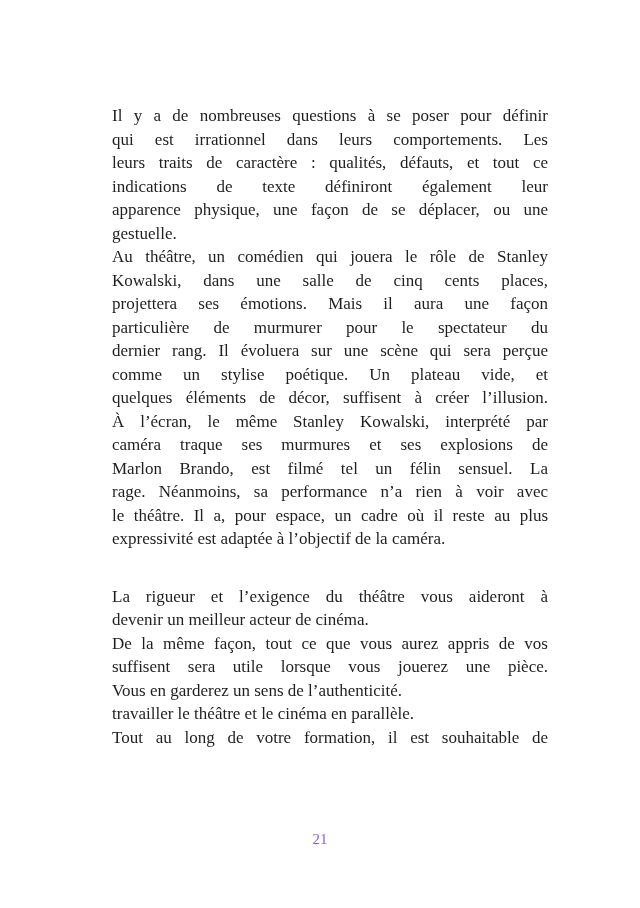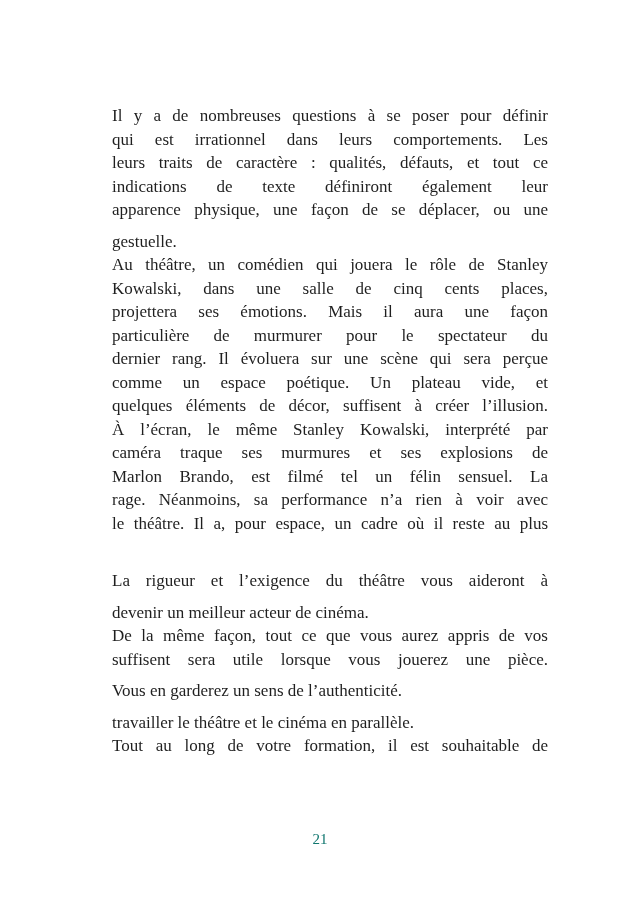--- a/index.html
+++ b/index.html
@@ -29,30 +29,29 @@
   .line {
     height: 23.5px;
     overflow: visible;
   }
   .line.justified {
     text-align: justify;
     text-align-last: justify;
   }
   .line.left {
     text-align: left;
-    margin-top: 8px;
   }
   .page-number {
     position: absolute;
     top: 831px;
     left: 0;
     width: 100%;
     text-align: center;
     font-size: 15px;
-    color: #0f766e;
+    color: #8b5cf6;
   }
 </style>
 </head>
 <body>
 
 <div class="page">
   <main class="text-block" id="text-block">
       <div class="block">
         <div class="line justified">Il y a de nombreuses questions à se poser pour définir</div>
         <div class="line justified">qui est irrationnel dans leurs comportements. Les</div>
@@ -60,29 +59,30 @@
         <div class="line justified">indications de texte définiront également leur</div>
         <div class="line justified">apparence physique, une façon de se déplacer, ou une</div>
         <div class="line left">gestuelle.</div>
       </div>
       <div class="block">
         <div class="line justified">Au théâtre, un comédien qui jouera le rôle de Stanley</div>
         <div class="line justified">Kowalski, dans une salle de cinq cents places,</div>
         <div class="line justified">projettera ses émotions. Mais il aura une façon</div>
         <div class="line justified">particulière de murmurer pour le spectateur du</div>
         <div class="line justified">dernier rang. Il évoluera sur une scène qui sera perçue</div>
-        <div class="line justified">comme un espace poétique. Un plateau vide, et</div>
+        <div class="line justified">comme un stylise poétique. Un plateau vide, et</div>
         <div class="line justified">quelques éléments de décor, suffisent à créer l’illusion.</div>
       </div>
       <div class="block">
         <div class="line justified">À l’écran, le même Stanley Kowalski, interprété par</div>
         <div class="line justified">caméra traque ses murmures et ses explosions de</div>
         <div class="line justified">Marlon Brando, est filmé tel un félin sensuel. La</div>
         <div class="line justified">rage. Néanmoins, sa performance n’a rien à voir avec</div>
         <div class="line justified">le théâtre. Il a, pour espace, un cadre où il reste au plus</div>
+        <div class="line left">expressivité est adaptée à l’objectif de la caméra.</div>
       </div>
       <div class="block gap">
         <div class="line justified">La rigueur et l’exigence du théâtre vous aideront à</div>
         <div class="line left">devenir un meilleur acteur de cinéma.</div>
       </div>
       <div class="block">
         <div class="line justified">De la même façon, tout ce que vous aurez appris de vos</div>
         <div class="line justified">suffisent sera utile lorsque vous jouerez une pièce.</div>
         <div class="line left">Vous en garderez un sens de l’authenticité.</div>
       </div>

